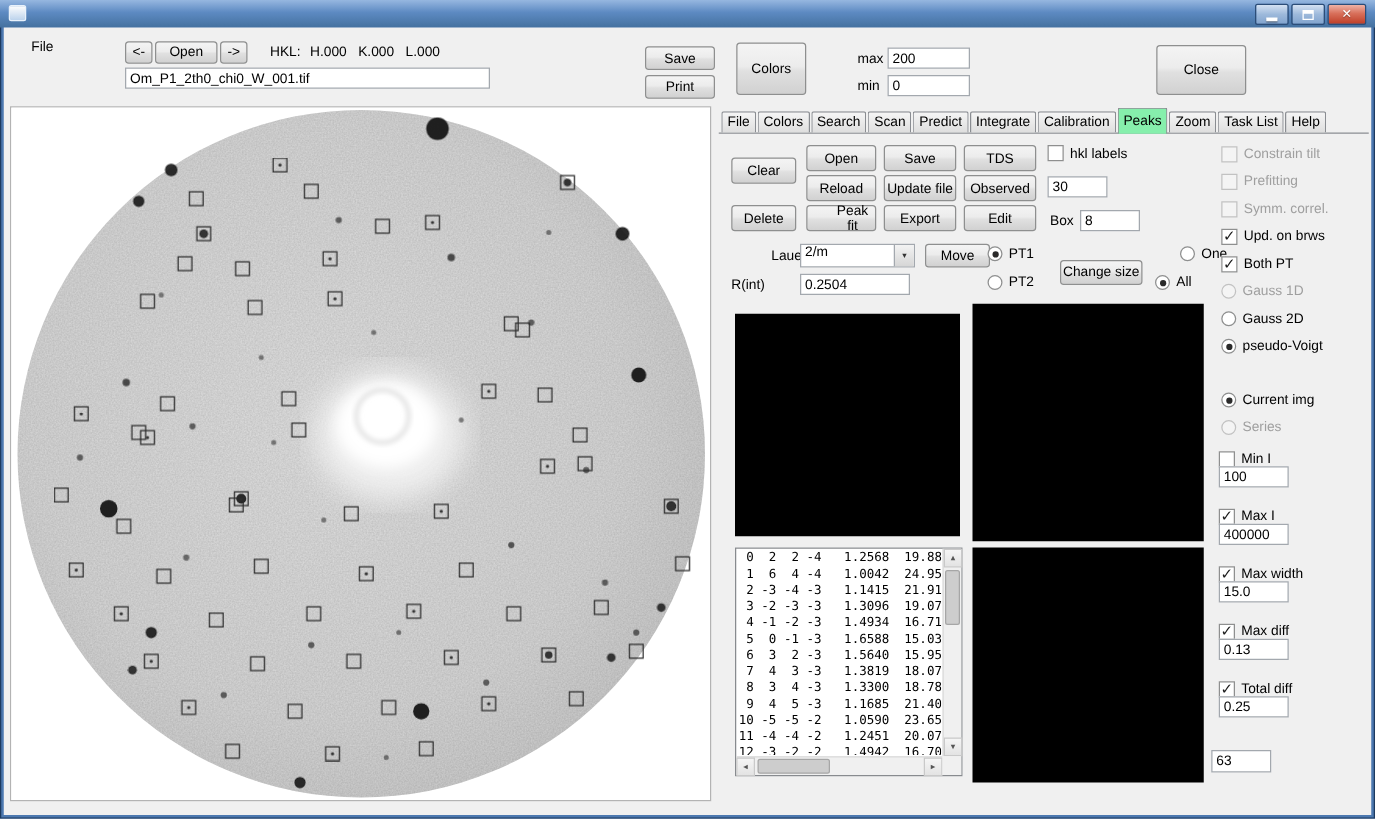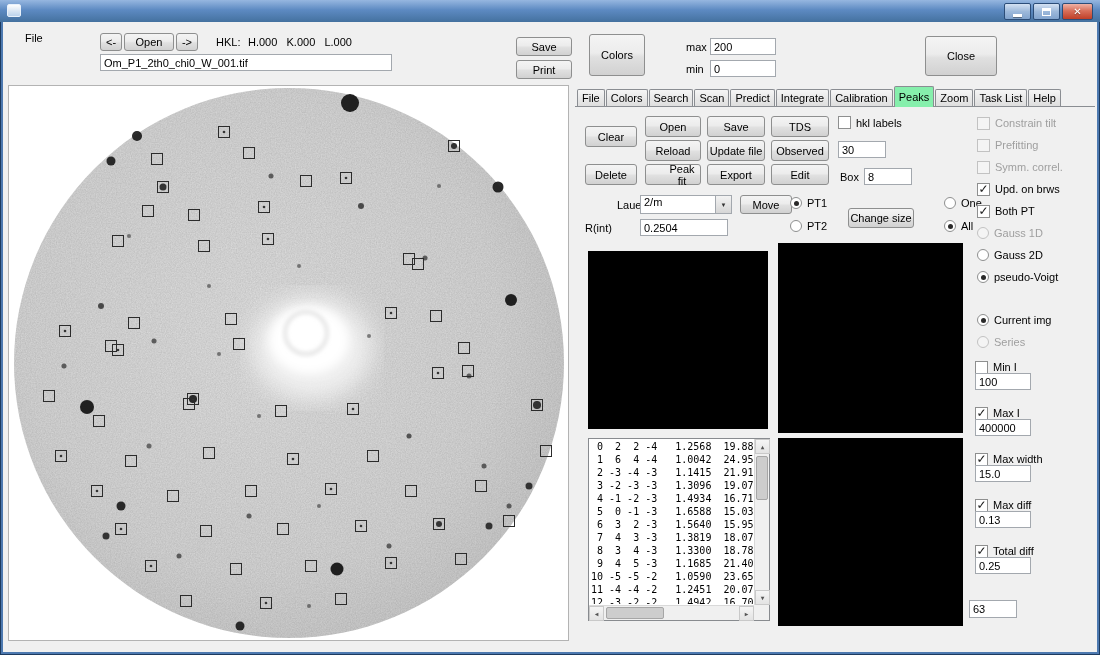--- a/index.html
+++ b/index.html
@@ -334,21 +334,21 @@
     <span class="rb"></span>
     <span class="opt-label">One</span>
   </span>
 
   <span class="lbl" style="left:585px;top:222px;">R(int)</span>
   <input class="tb" style="left: 640px; top: 219px; width: 88px; height: 17px;" value="0.2504">
   <span class="inline-check" style="left:790px;top:220px;">
     <span class="rb"></span>
     <span class="opt-label">PT2</span>
   </span>
-  <span class="inline-check" style="left:944px;top:220px;">
+  <span class="inline-check" style="left:924px;top:220px;">
     <span class="rb">
         <span class="dot"></span>
       </span>
     <span class="opt-label">All</span>
   </span>
 
   <div class="black-panel" style="left:588px;top:251px;width:180px;height:178px;"></div>
   <div class="black-panel" style="left:778px;top:243px;width:185px;height:190px;"></div>
   <div class="black-panel" style="left:778px;top:438px;width:185px;height:188px;"></div>
 

